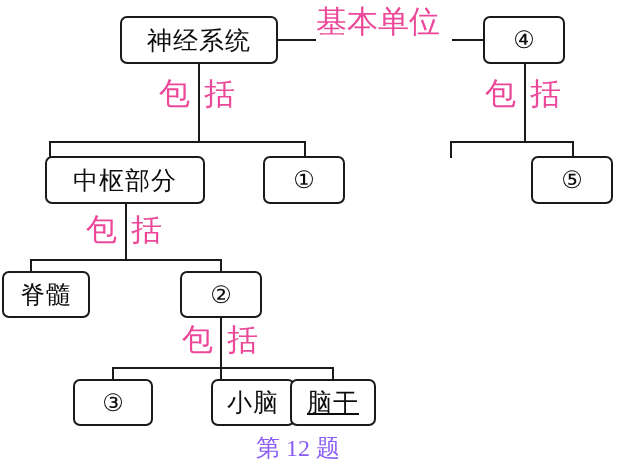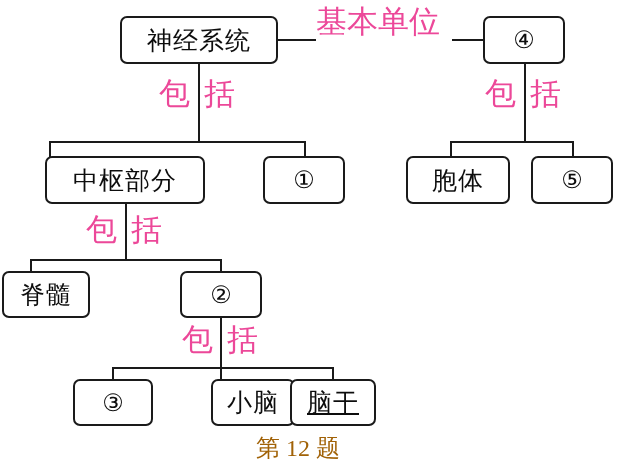--- a/index.html
+++ b/index.html
@@ -54,21 +54,21 @@
     display: inline-block;
   }
   .edge-label.spread .gap {
     display: inline-block;
     width: 14px;
   }
   .caption {
     position: absolute;
     font-size: 24px;
     line-height: 1;
-    color: #a16207;
+    color: #8b5cf6;
     white-space: nowrap;
   }
   .line {
     position: absolute;
     background: #1a1a1a;
   }
   .line.h { height: 2px; }
   .line.v { width: 2px; }
 </style>
 </head>
@@ -97,21 +97,20 @@
   <div class="node circled" style="left:263px; top:152px; width:82px; height:48px;">①</div>
 
   <div class="line v" style="left:524px; top:60px; height:78px;"></div>
   <div class="edge-label spread" style="left:485px; top:74px;">
     <span>包</span><span class="gap"></span><span>括</span>
   </div>
   <div class="line h" style="left:450px; top:137px; width:124px;"></div>
   <div class="line v" style="left:450px; top:137px; height:17px;"></div>
   <div class="line v" style="left:572px; top:137px; height:17px;"></div>
 
-  <div class="node" style="left:406px; top:152px; width:104px; height:48px;">胞体</div>
   <div class="node circled" style="left:531px; top:152px; width:82px; height:48px;">⑤</div>
 
   <div class="line v" style="left:125px; top:200px; height:56px;"></div>
   <div class="edge-label spread" style="left:86px; top:210px;">
     <span>包</span><span class="gap"></span><span>括</span>
   </div>
   <div class="line h" style="left:30px; top:255px; width:192px;"></div>
   <div class="line v" style="left:30px; top:255px; height:14px;"></div>
   <div class="line v" style="left:220px; top:255px; height:14px;"></div>
 

